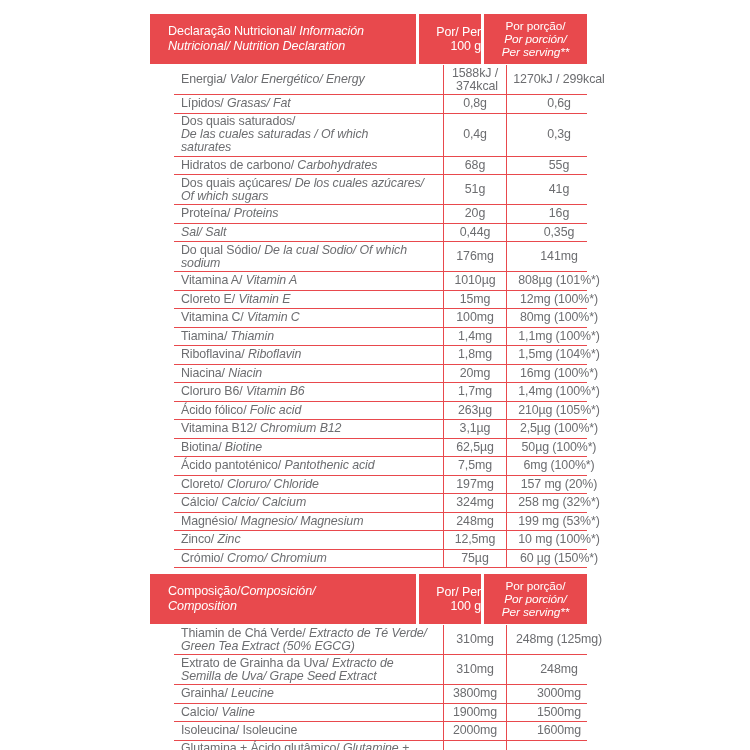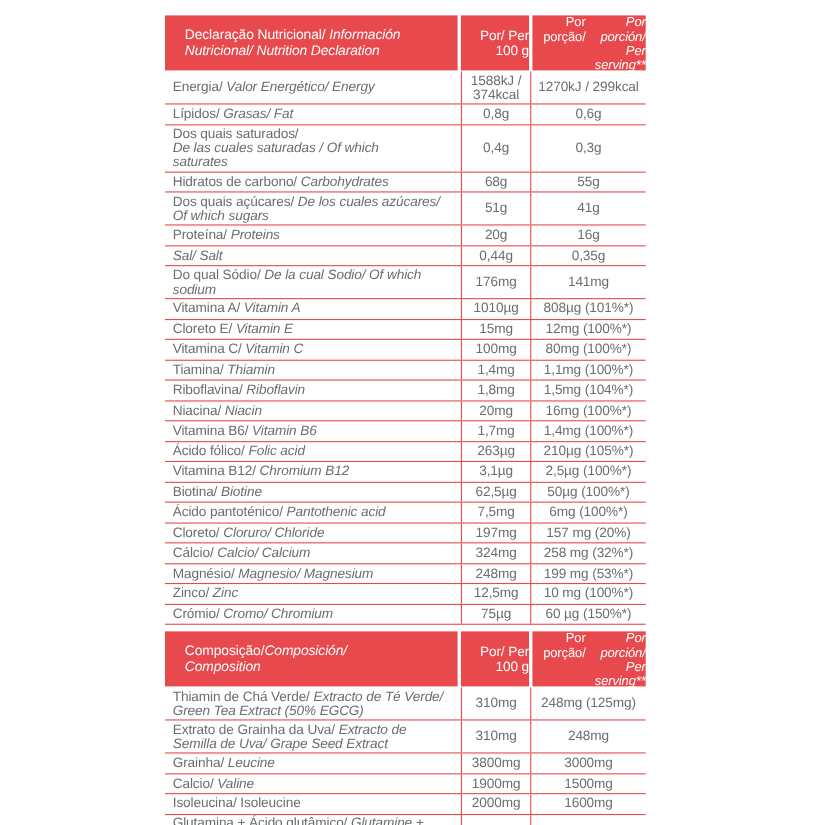--- a/index.html
+++ b/index.html
@@ -41,22 +41,22 @@
     white-space:pre-line;
   }
   .hc2{
     font-size:12.4px; line-height:14px;
     display:flex; flex-direction:column;
     justify-content:center; text-align:right;
     white-space:pre-line;
   }
   .hc3{
     font-size:11.8px; line-height:13px;
-    display:flex; flex-direction:row;
-    justify-content:center; text-align:right;
+    display:flex; flex-direction:column;
+    justify-content:center; text-align:center;
     white-space:pre-line;
   }
   .it{ font-style:italic; }
   
   .row{
     display:grid;
     grid-template-columns:269px 64px 104px;
     border-bottom:1.5px solid var(--red);
     color:var(--text);
     font-size:12.4px; line-height:13px;
@@ -70,22 +70,23 @@
   .val{
     display:flex; align-items:center; justify-content:center;
     text-align:center;
     white-space:pre-line;
     box-sizing:border-box;
     padding:1.5px 1px;
   }
   .v1{
     border-left:1px solid var(--red);
     border-right:1px solid var(--red);
-  }
-  .row{ min-height:17.5px; }
+    text-align:right;
+  }
+  .row{ min-height:17.5px;margin-left:24px; }
 </style>
 </head>
 <body>
 
 <div class="ntable">
     <div class="section">
       <div class="sec-header">
         <div class="hcell hc1"><span>Declaração Nutricional/</span><span class="it"> Información
 Nutricional/ Nutrition Declaration</span></div>
         <div class="hcell hc2"><span>Por/ Per
@@ -192,21 +193,21 @@
       </div>
       <div class="row">
         <div class="lbl">
           <div class="lbl-inner"><span>Niacina/</span><span class="it"> Niacin</span></div>
         </div>
         <div class="val v1">20mg</div>
         <div class="val v2">16mg (100%*)</div>
       </div>
       <div class="row">
         <div class="lbl">
-          <div class="lbl-inner"><span>Vitamina B6/</span><span class="it"> Vitamin B6</span></div>
+          <div class="lbl-inner"><span>Cloruro B6/</span><span class="it"> Vitamin B6</span></div>
         </div>
         <div class="val v1">1,7mg</div>
         <div class="val v2">1,4mg (100%*)</div>
       </div>
       <div class="row">
         <div class="lbl">
           <div class="lbl-inner"><span>Ácido fólico/</span><span class="it"> Folic acid</span></div>
         </div>
         <div class="val v1">263µg</div>
         <div class="val v2">210µg (105%*)</div>

